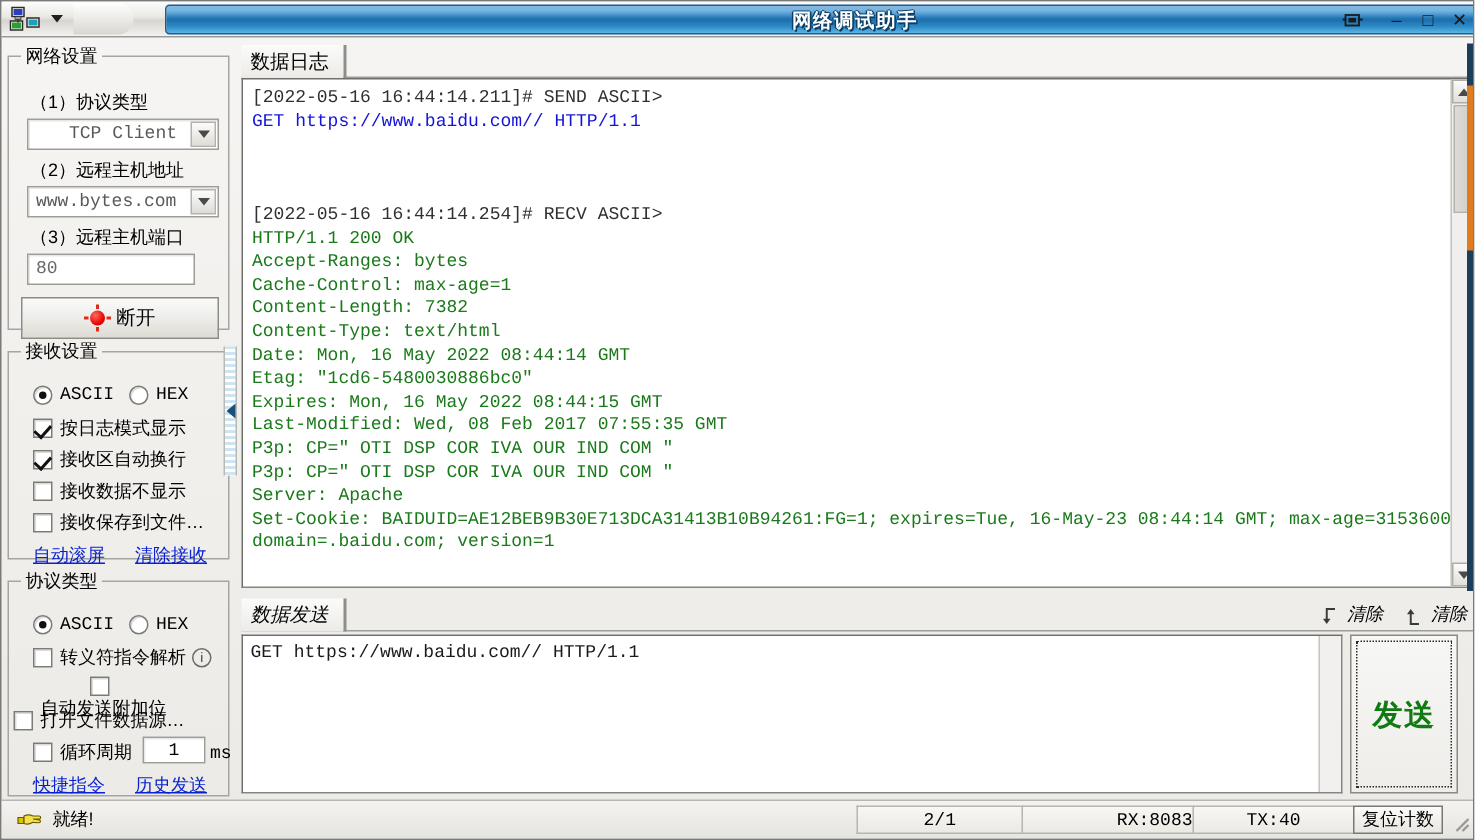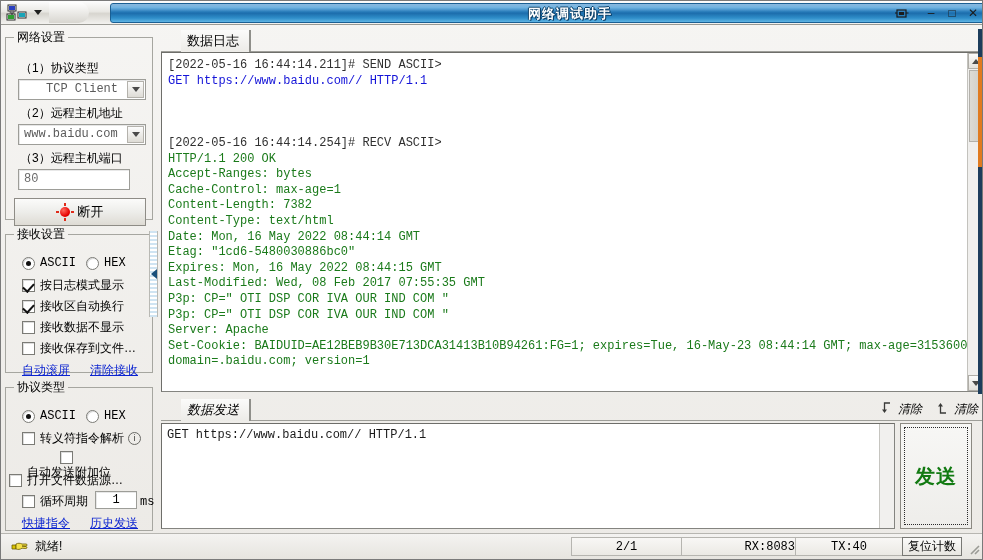--- a/index.html
+++ b/index.html
@@ -204,21 +204,20 @@
   .tabstrip {
     position: absolute; height: 22px;
     border-bottom: 1px solid #9e9e99;
   }
   .tab {
     position: absolute; left: 0; top: 0; height: 22px;
     padding: 0 10px 0 6px; line-height: 21px;
     font-size: 13px; color: #000;
     background: linear-gradient(to bottom,#fbfbfa,#ecebe7);
     border-right: 2px solid #8f8f8a;
-    margin-left: 20px;
   }
   .brandwrap {
     position: absolute; right: 6px; top: 1px;
     display: flex; align-items: center; gap: 8px;
   }
   .brand {
     color: #f06a00; font-weight: bold; font-size: 12px;
     text-decoration: underline; letter-spacing: .2px;
   }
   .diamond-icon { width: 17px; height: 16px; }
@@ -267,21 +266,21 @@
     position: absolute; right: 0; top: 56px; width: 4px; height: 110px;
     background: #e07b20;
   }
   .darkedge {
     position: absolute; right: 0; top: 28px; width: 4px; height: 365px;
     background: #1d3d5c;
   }
 
   .sendtabstrip { position: absolute; left: 160px; top: 398px; width: 823px; height: 22px; font-style: italic; }
   .clearbtns { position: absolute; right: 6px; top: 2px; display: flex; gap: 14px; align-items: center; }
-  .clearbtn { display: flex; align-items: flex-start; gap: 4px; font-size: 12px; color: #000; }
+  .clearbtn { display: flex; align-items: flex-end; gap: 4px; font-size: 12px; color: #000; }
 
   .sendbox {
     position: absolute; left: 160px; top: 422px; width: 734px; height: 106px;
     background: #fff; border: 1px solid #848480;
     border-top: 1px solid #6e6e6a; border-left: 1px solid #6e6e6a;
     overflow: hidden;
   }
   .sendbox .txt {
     position: absolute; left: 5px; top: 4px;
     font-family: "Liberation Mono", monospace; font-size: 12px; color: #1a1a1a;
@@ -375,21 +374,21 @@
       <legend>网络设置</legend>
       <div class="lbl" style="left:14px; top:14px;">（1）协议类型</div>
       <div class="combo" style="left:12px; top:33px; width:128px;">
         <span class="val center">TCP Client</span>
         <span class="arrow">
             <i></i>
           </span>
       </div>
       <div class="lbl" style="left:14px; top:59px;">（2）远程主机地址</div>
       <div class="combo" style="left:12px; top:78px; width:128px;">
-        <span class="val">www.baidu.com</span>
+        <span class="val">www.bytes.com</span>
         <span class="arrow">
             <i></i>
           </span>
       </div>
       <div class="lbl" style="left:14px; top:104px;">（3）远程主机端口</div>
       <div class="txtbox" style="left:12px; top:123px; width:112px;">
         <span class="val">80</span>
       </div>
       <div class="btn3d connect-btn">
         <span class="sun">

